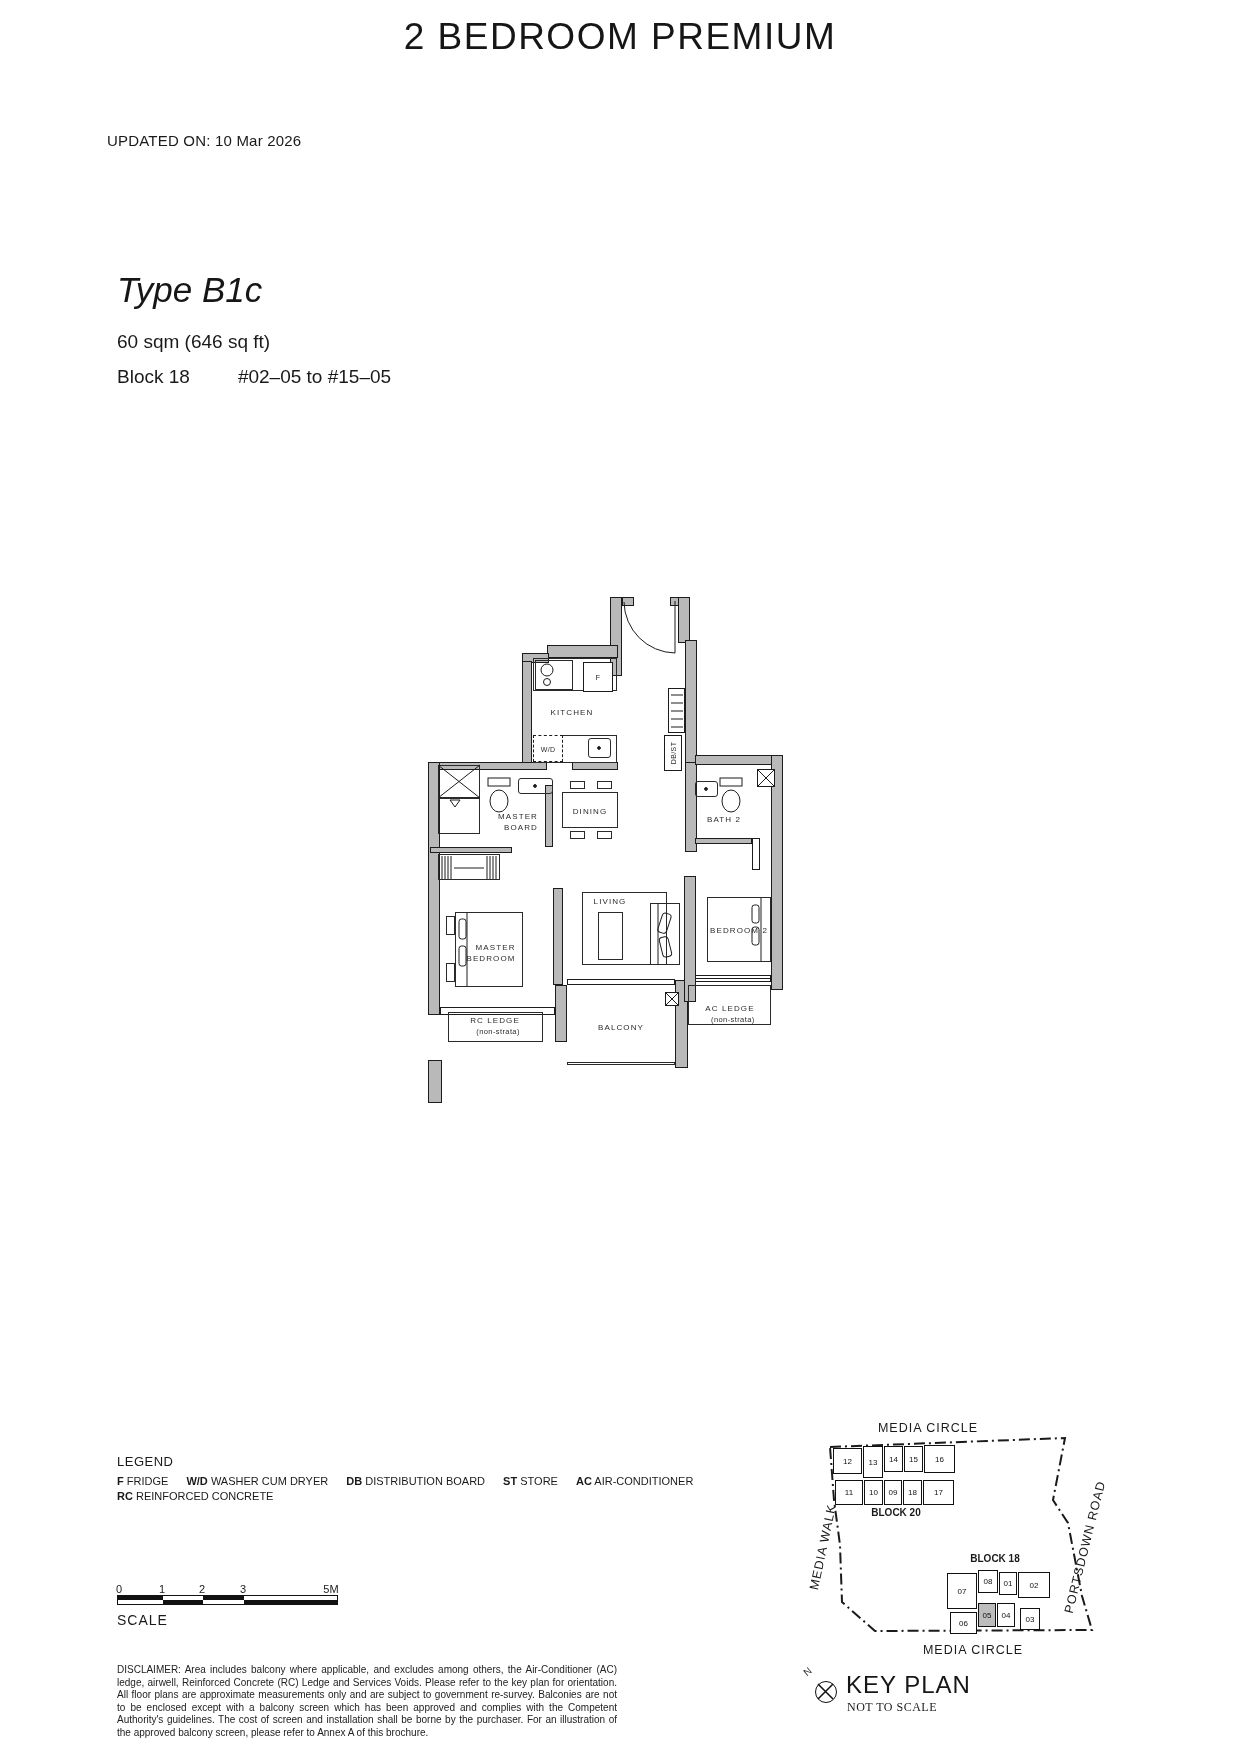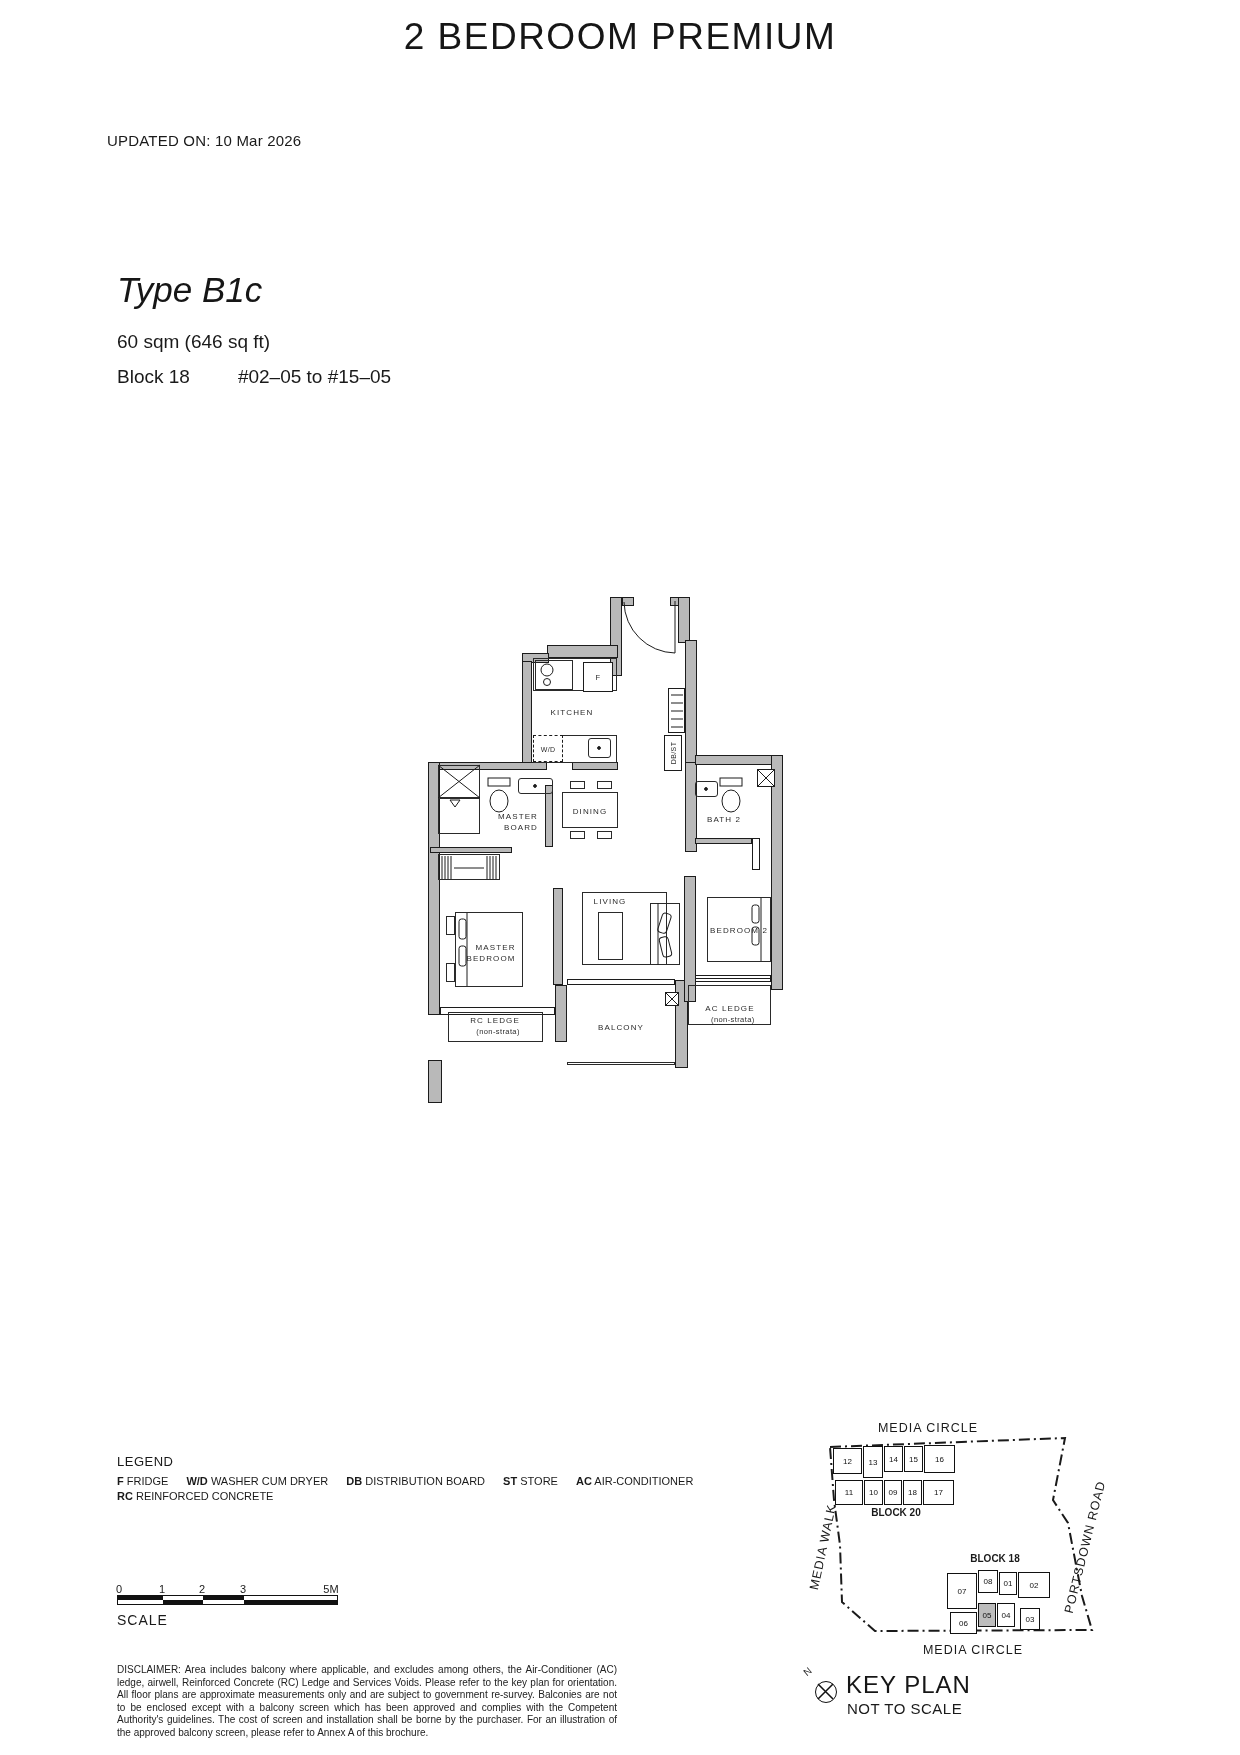--- a/index.html
+++ b/index.html
@@ -38,21 +38,21 @@
   .seg.w{background:#fff;}
   .scale-label{left:117px;top:1612px;font-size:14px;letter-spacing:1px;}
   .disclaimer{left:117px;top:1664px;width:500px;font-size:10px;line-height:12.6px;text-align:justify;color:#222;}
   
   #keyplan{left:790px;top:1400px;width:430px;height:340px;}
   .kp-road{position:absolute;font-size:12.5px;letter-spacing:1px;transform:translate(-50%,-50%);white-space:nowrap;}
   .kp-block{position:absolute;font-size:10px;font-weight:700;transform:translate(-50%,-50%);white-space:nowrap;}
   .ubox{position:absolute;border:1px solid #111;background:#fff;box-sizing:border-box;display:flex;align-items:center;justify-content:center;font-size:8px;color:#111;}
   .ubox.hl{background:#bdbdbd;}
   .kp-title{position:absolute;left:56px;top:271px;font-size:24px;letter-spacing:1px;color:#161616;}
-  .kp-sub{position:absolute;left:57px;top:300px;font-size:15px;letter-spacing:.5px;}
+  .kp-sub{position:absolute;left:57px;top:300px;font-size:12px;letter-spacing:.5px;font-family:Liberation Serif, serif;}
   .compass{position:absolute;left:25px;top:281px;width:22px;height:22px;border:1.5px solid #111;border-radius:50%;box-sizing:border-box;}
   .north{position:absolute;left:14px;top:266px;font-size:10px;transform:rotate(-40deg);}
 </style>
 </head>
 <body>
 
 <div class="abs title">2 BEDROOM PREMIUM</div>
 <div class="abs updated">UPDATED ON: 10 Mar 2026</div>
 <div class="abs type-name">Type B1c</div>
 <div class="abs area">60 sqm (646 sq ft)</div>

